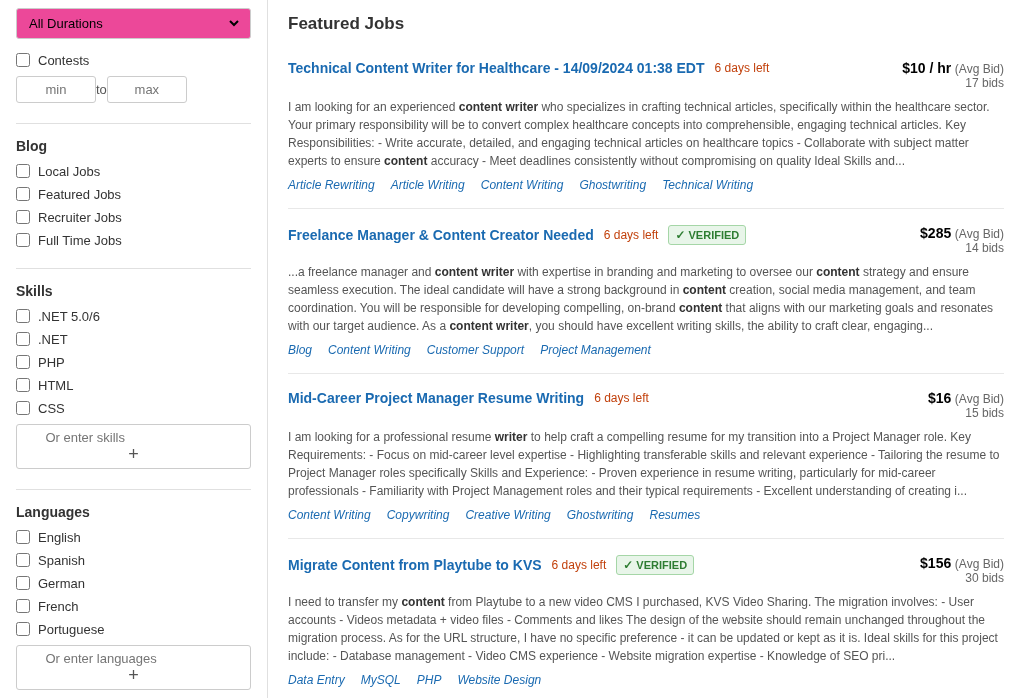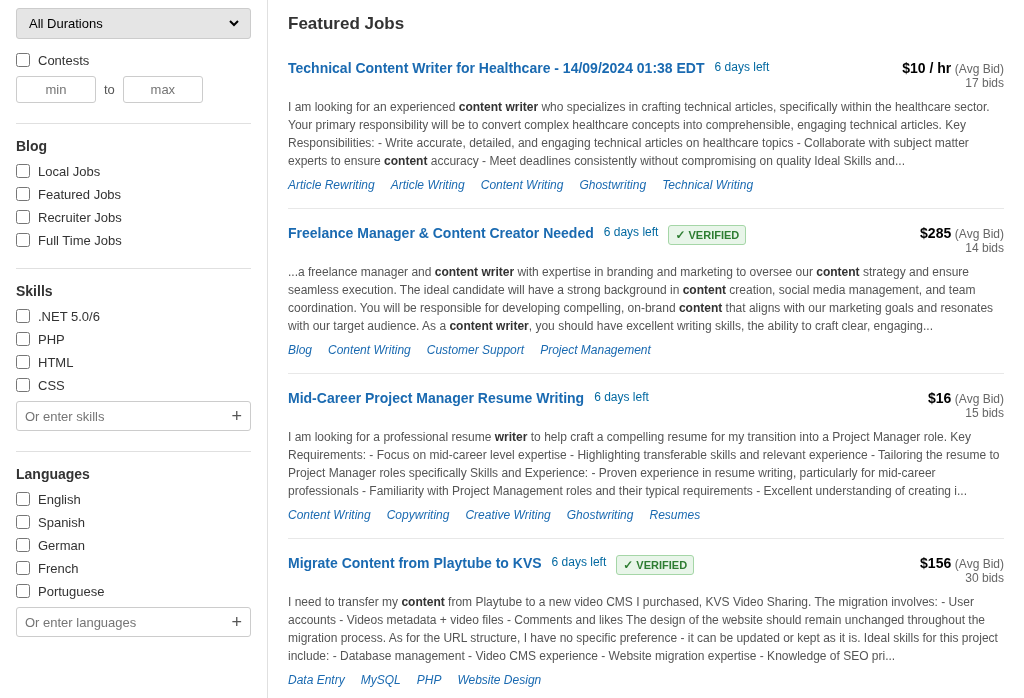--- a/index.html
+++ b/index.html
@@ -2,51 +2,51 @@
 <html><head>
   <meta charset="utf-8">
   <style>
     * { box-sizing: border-box; margin: 0; padding: 0; }
     body { font-family: Arial, sans-serif; font-size: 13px; color: #333; background: #fff; }
     .layout { display: flex; width: 1024px; }
 
     
     .sidebar { width: 268px; padding: 0 16px; border-right: 1px solid #e0e0e0; min-height: 698px; }
     .sidebar-section { margin-bottom: 20px; }
-    .duration-select { width: 100%; padding: 6px 8px; border: 1px solid #ccc; border-radius: 3px; font-size: 13px; background: #e5e5e5; display: flex; align-items: center; justify-content: space-between; margin-bottom: 14px; }
+    .duration-select { width: 100%; padding: 6px 8px; border: 1px solid #ccc; border-radius: 3px; font-size: 13px; background: #ec4899; display: flex; align-items: center; justify-content: space-between; margin-bottom: 14px; }
     .duration-select select { width: 100%; border: none; background: transparent; font-size: 13px; outline: none; }
     .checkbox-row { display: flex; align-items: flex-start; margin-bottom: 8px; }
     .checkbox-row input[type="checkbox"] { margin-right: 8px; width: 14px; height: 14px; accent-color: #1e90ff; }
-    .min-max-row { display: flex; align-items: center; gap: 8px; margin-bottom: 14px; }
+    .min-max-row { display: flex; align-items: center; margin-bottom: 14px; }
     .min-max-row input { width: 80px; border: 1px solid #ccc; border-radius: 3px; padding: 5px 8px; font-size: 13px; text-align: center; }
     .min-max-row .to-label { font-size: 13px; color: #555; }
     .section-title { font-size: 14px; font-weight: bold; color: #333; margin-bottom: 10px; margin-top: 4px; }
-    .skills-input-row { display: flex; align-items: center; border: 1px solid #ccc; border-radius: 3px; padding: 5px 8px; margin-top: 8px; margin-bottom: 8px; }
+    .skills-input-row { display: flex; align-items: center; border: 1px solid #ccc; border-radius: 3px; padding: 5px 8px; margin-top: 8px; margin-bottom: 8px; flex-direction: column; }
     .skills-input-row input { border: none; outline: none; flex: 1; font-size: 13px; color: #aaa; }
     .plus-btn { background: none; border: none; font-size: 18px; color: #555; cursor: pointer; padding: 0; line-height: 1; }
     .divider { border: none; border-top: 1px solid #e0e0e0; margin: 14px 0; }
 
     
     .main { flex: 1; padding: 0 20px 20px 20px; }
     .featured-header { font-size: 17px; font-weight: bold; color: #333; padding: 14px 0 10px 0; }
     .job-card { border-bottom: 1px solid #e8e8e8; padding: 16px 0; }
     .job-top { display: flex; justify-content: space-between; align-items: flex-start; }
     .job-title { font-size: 14px; font-weight: bold; color: #1a6ab1; text-decoration: none; cursor: pointer; }
-    .days-left { font-size: 12px; color: #0369a1; }
+    .days-left { font-size: 12px; color: #c2410c; }
     .verified-badge { display: inline-flex; align-items: center; gap: 3px; background: #e8f5e9; color: #2e7d32; border: 1px solid #a5d6a7; border-radius: 3px; padding: 2px 6px; font-size: 11px; font-weight: bold; }
     .verified-icon { color: #2e7d32; font-size: 12px; }
     .price-block { text-align: right; min-width: 120px; }
     .price-main { font-size: 14px; font-weight: bold; color: #000000; }
     .price-label { font-size: 12px; color: #666; }
     .bids-count { font-size: 12px; color: #666; }
     .job-desc { font-size: 12px; color: #555; line-height: 1.5; margin: 8px 0 8px 0; }
     .job-desc strong { font-weight: bold; color: #333; text-align: center; }
     .job-tags { display: flex; flex-wrap: wrap; gap: 16px; margin-top: 6px; font-style: italic; }
     .tag { font-size: 12px; color: #1a6ab1; cursor: pointer; }
-    .job-title-row { display: flex; align-items: flex-start; gap: 10px; flex-wrap: wrap; }
+    .job-title-row { display: flex; align-items: center; gap: 10px; flex-wrap: wrap; }
   </style>
 </head>
 <body>
 
 <div class="layout">
 
   <div class="sidebar">
 
     <div class="sidebar-section" style="margin-top:8px;">
       <div class="duration-select">
@@ -92,20 +92,24 @@
     <hr class="divider">
 
     <div class="sidebar-section">
       <div class="section-title">Skills</div>
       <div class="checkbox-row">
         <input type="checkbox" style="">
         <label>.NET 5.0/6</label>
       </div>
       <div class="checkbox-row">
         <input type="checkbox" style="">
+        <label>.NET</label>
+      </div>
+      <div class="checkbox-row">
+        <input type="checkbox" style="">
         <label>PHP</label>
       </div>
       <div class="checkbox-row">
         <input type="checkbox" style="">
         <label>HTML</label>
       </div>
       <div class="checkbox-row">
         <input type="checkbox" style="">
         <label>CSS</label>
       </div>

